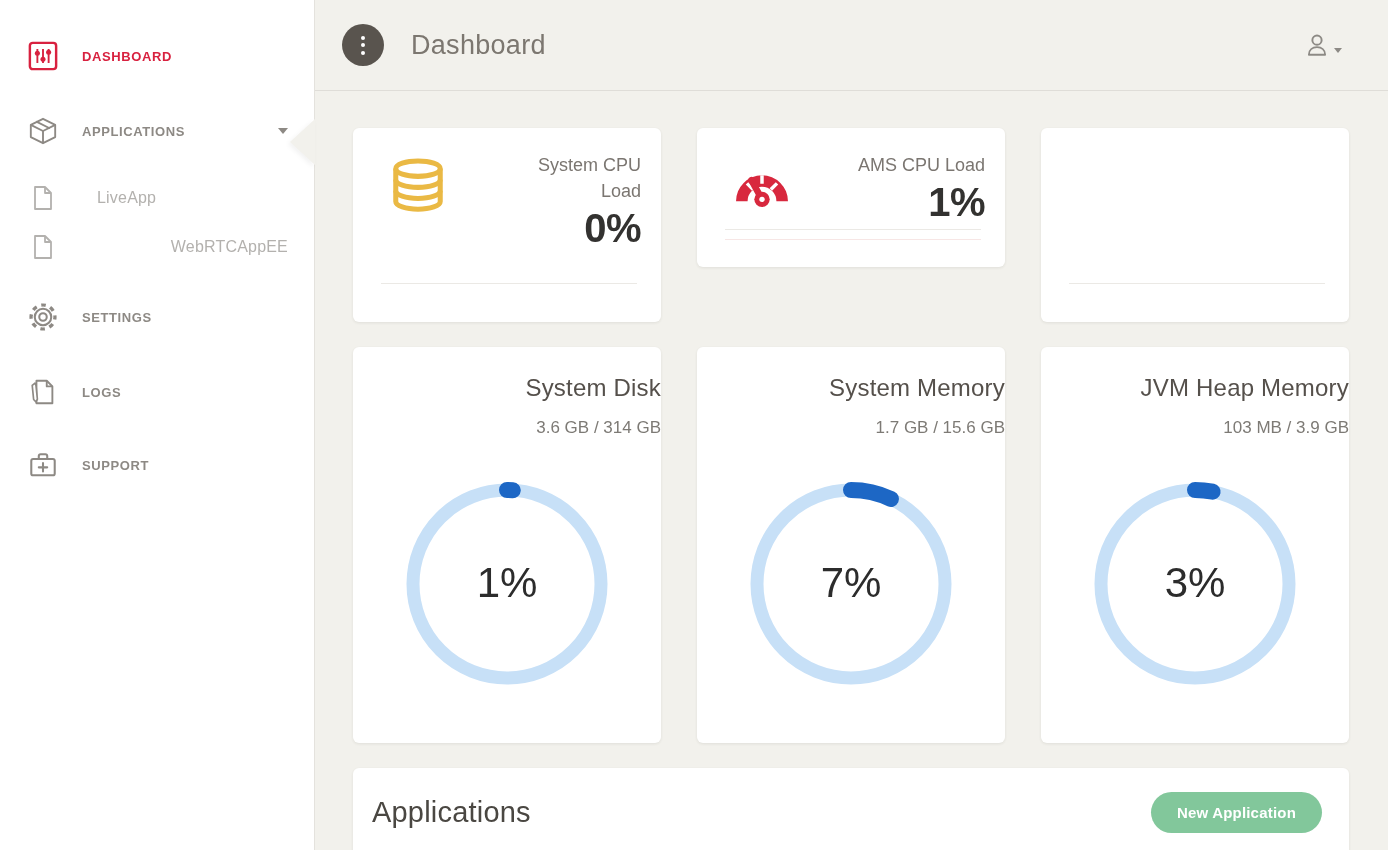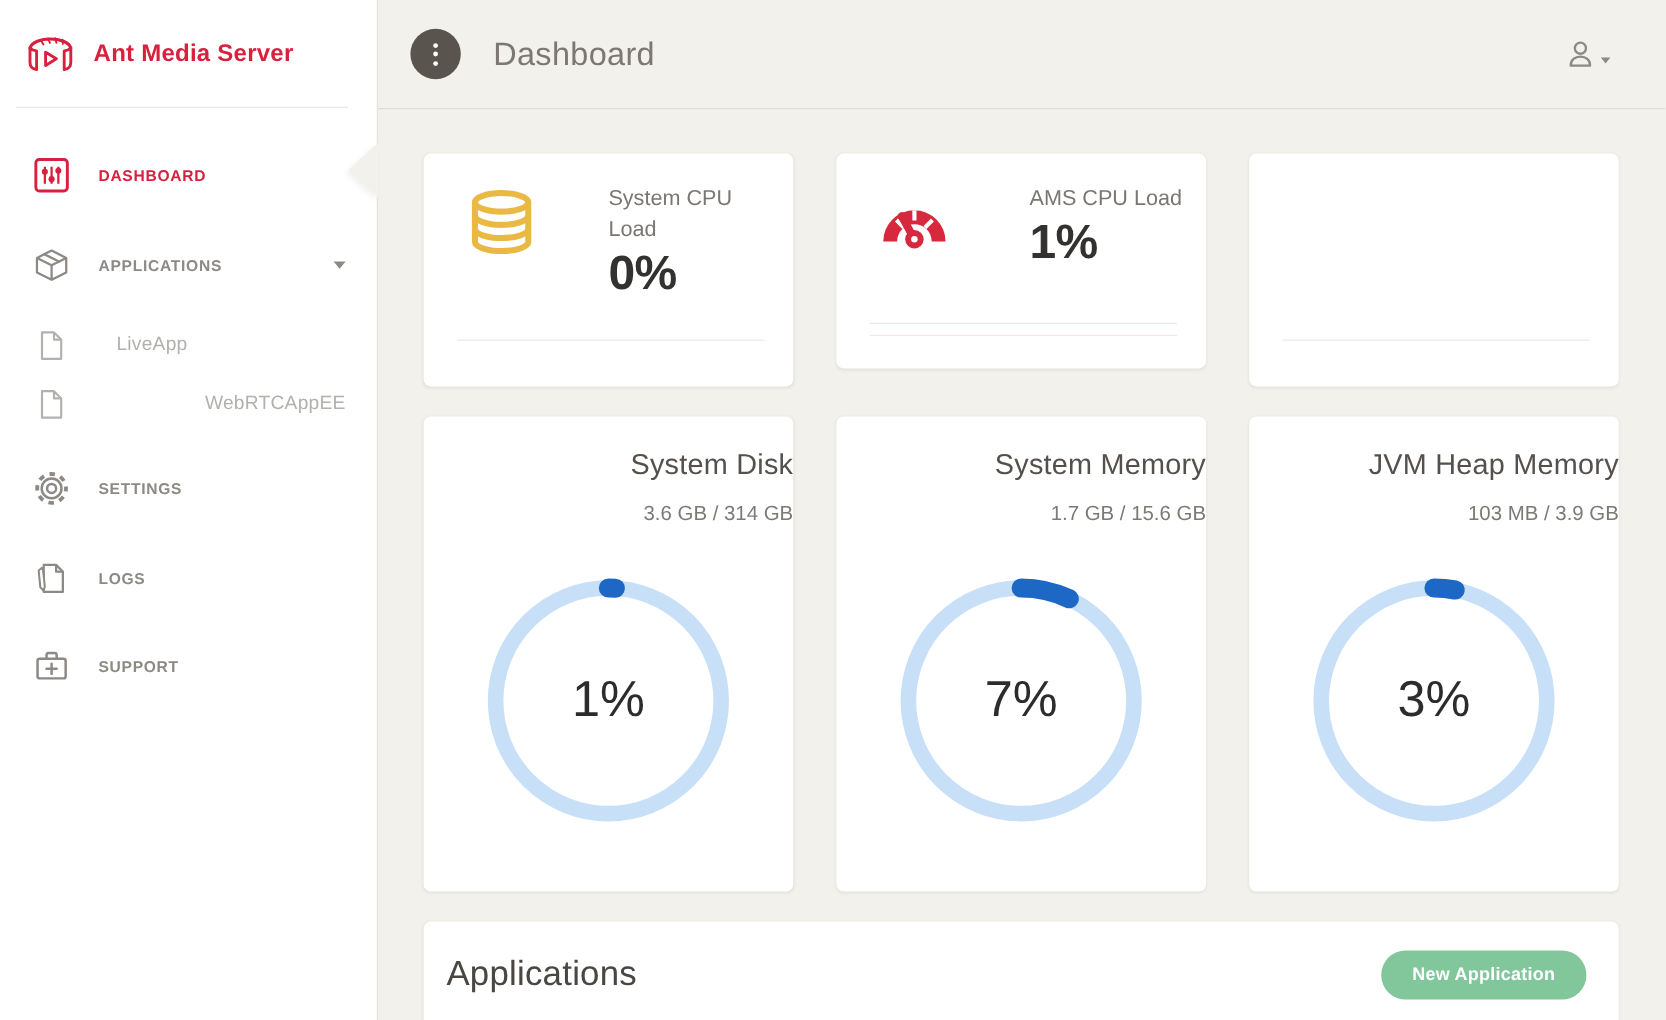--- a/index.html
+++ b/index.html
@@ -35,24 +35,24 @@
   .user-menu { margin-left:auto; display:flex; align-items:center; gap:4px; cursor:pointer; }
   .user-caret { width:0; height:0; border-left:4.5px solid transparent; border-right:4.5px solid transparent; border-top:5.5px solid #8d8a85; margin-top:10px; }
 
   .content { padding:37px 39px 0 38px; overflow:hidden; flex:1; }
   .row { display:flex; gap:36px; }
 
   .card { background:#ffffff; border-radius:6px; box-shadow:0 1px 3px rgba(40,40,35,.09); }
 
   
   .stat-card { width:308px; padding:24px 20px 0 24px; display:flex; flex-direction:column; }
-  .stat-card.tall { height:194px; } .stat-card.short { height:179px; }
+  .stat-card.tall { height:194px; } .stat-card.short { height:139px; }
   .stat-top { display:flex; justify-content:space-between; align-items:flex-start; }
   .stat-icon { margin:6px 0 0 10px; }
-  .stat-right { text-align:left; max-width:134px; }
+  .stat-right { text-align:right; max-width:134px; }
   .stat-label { font-size:18px; line-height:1.45; color:#7b7671; }
   .stat-value { font-size:40px; font-weight:bold; color:#333230; margin-top:2px; letter-spacing:-.5px; }
   .stat-divider { margin-top:auto; border-top:1px solid #ebe9e5; margin-left:4px; margin-right:4px; }
   .stat-subline { border-top:1px solid #f7e6e5; margin:9px 4px 0 4px; }
   .stat-spacer-tall { height:38px; } .stat-spacer-short { height:27px; }
 
   
   .gauges-row { margin-top:25px; }
   .gauge-card { width:308px; height:396px; padding-top:27px; text-align:right; }
   .gauge-title { font-size:24px; font-weight:500; color:#55504b; letter-spacing:.2px; }
@@ -67,31 +67,20 @@
   .apps-card { margin-top:25px; height:130px; border-radius:6px 6px 0 0; display:flex; align-items:flex-start; justify-content:space-between; padding:24px 27px 0 19px; }
   .apps-title { font-size:29px; font-weight:400; color:#4a4742; letter-spacing:.2px; margin-top:4px; }
   .new-app-btn { height:41px; padding:0 26px; border:none; border-radius:21px; background:#82c79b; color:#ffffff; font-family:inherit; font-size:15px; font-weight:bold; letter-spacing:.2px; cursor:pointer; }
 </style>
 </head>
 <body>
 
 <div class="app">
 
   <aside class="sidebar">
-    <div class="logo-row">
-      <svg width="48" height="44" viewBox="0 0 48 44" fill="none">
-        <path d="M7 17 C10 7, 38 7, 41 17" stroke="#d8213f" stroke-width="2.6" stroke-linecap="round"></path>
-        <path d="M16 10.5 l2.2 3.6 M22 9 l1.6 3.8 M28 8.8 l1 3.8 M34 10 l.4 3.6" stroke="#d8213f" stroke-width="1.6" stroke-linecap="round"></path>
-        <path d="M7 17 L7 29 C7 32.5 9.5 34.5 12.5 35 L12.5 19.5 C10.3 19.3 8.2 18.3 7 17 Z" stroke="#d8213f" stroke-width="2.4" stroke-linejoin="round"></path>
-        <path d="M41 17 L41 29 C41 32.5 38.5 34.5 35.5 35 L35.5 19.5 C37.7 19.3 39.8 18.3 41 17 Z" stroke="#d8213f" stroke-width="2.4" stroke-linejoin="round"></path>
-        <path d="M20 20.5 L29 26 L20 31.5 Z" stroke="#d8213f" stroke-width="2.4" stroke-linejoin="round"></path>
-      </svg>
-      <span class="brand-name">Ant Media Server</span>
-      <span class="divider"></span>
-    </div>
 
     <ul class="nav">
       <li class="nav-item active">
         <svg width="30" height="30" viewBox="0 0 32 32" fill="none">
           <rect x="2" y="2" width="28" height="28" rx="3" stroke="#d8213f" stroke-width="2.6"></rect>
           <path d="M10 8.5 V23.5 M16 8.5 V23.5 M22 8.5 V23.5" stroke="#d8213f" stroke-width="2"></path>
           <circle cx="10" cy="13" r="2.7" fill="#d8213f"></circle>
           <circle cx="16" cy="19.5" r="2.7" fill="#d8213f"></circle>
           <circle cx="22" cy="12" r="2.7" fill="#d8213f"></circle>
         </svg>

